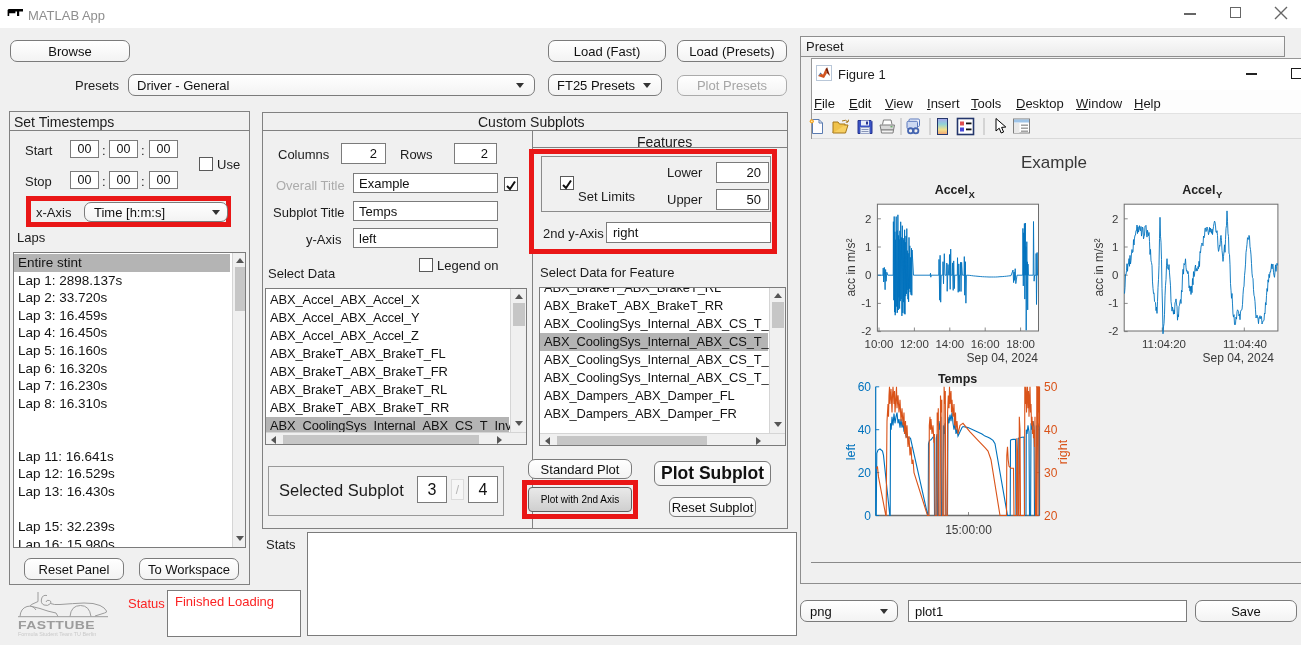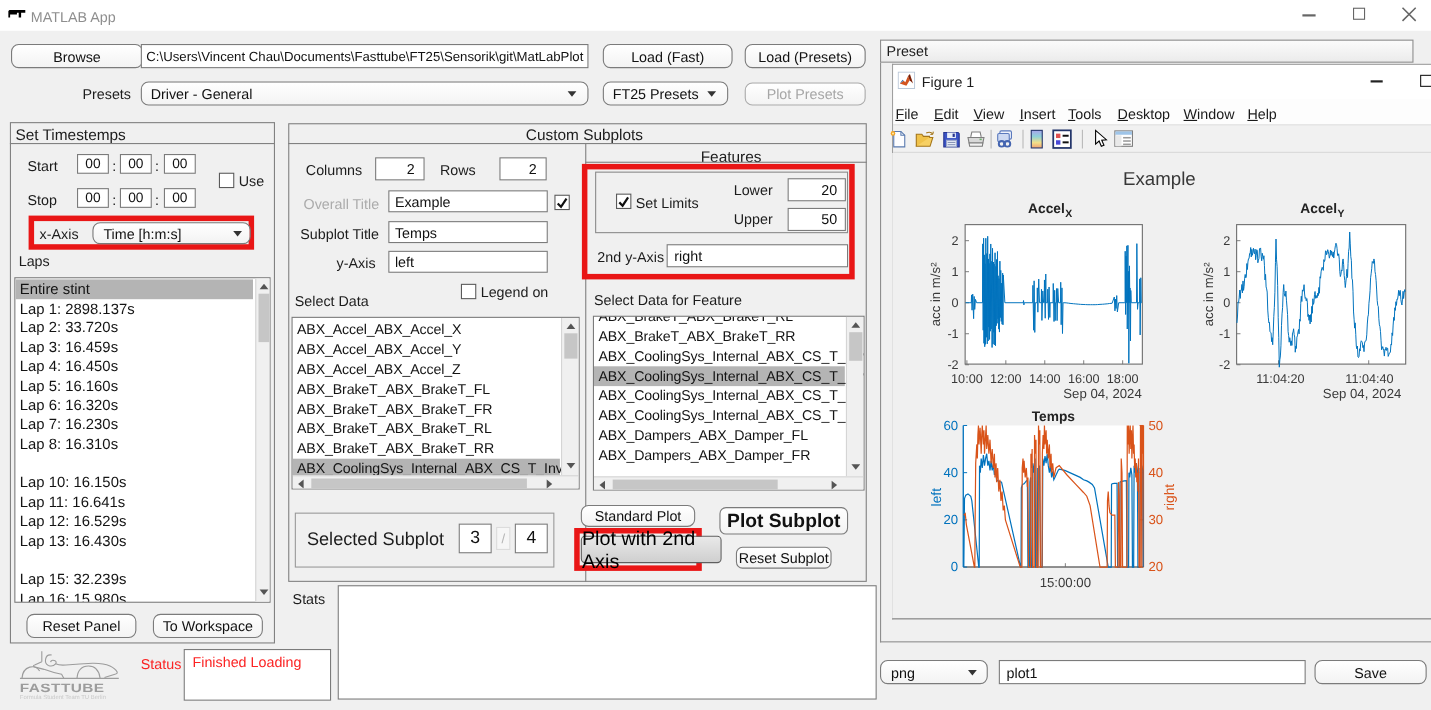--- a/index.html
+++ b/index.html
@@ -39,21 +39,20 @@
 <svg class="abs" style="left:7px;top:8px" width="18" height="10" viewBox="0 0 18 10">
 <path d="M1.6 1 L16 1 L16 3.6 L12.2 3.6 L12.2 8 L10 8 L10 3.6 L8.4 3.6 L8.4 5.2 L2.2 5.2 L2.2 8 L0.6 8 L0.6 2 Z" fill="#000"></path>
 </svg>
 <div class="lbl" style="left:28px;top:9px;color:#8e8e8e;font-size:13px">MATLAB App</div>
 <div class="abs" style="left:1184px;top:13px;width:12px;height:1.5px;background:#666"></div>
 <div class="abs" style="left:1230px;top:7px;width:11px;height:11px;border:1.4px solid #666"></div>
 <svg class="abs" style="left:1274px;top:6px" width="14" height="14" viewBox="0 0 14 14">
 <path d="M1 1 L13 13 M13 1 L1 13" stroke="#666" stroke-width="1.4"></path>
     </svg>
 <div class="btn" style="left:10px;top:40px;width:120px;height:22px">Browse</div>
-<div class="field" style="left:128px;top:40px;width:407px;height:22px;padding-left:4px;font-size:12px">C:\Users\Vincent Chau\Documents\Fasttube\FT25\Sensorik\git\MatLabPlot</div>
 <div class="btn" style="left:548px;top:40px;width:118px;height:22px">Load (Fast)</div>
 <div class="btn" style="left:677px;top:40px;width:110px;height:22px">Load (Presets)</div>
 <div class="lbl" style="left:75px;top:79px">Presets</div>
 <div class="btn" style="left:128px;top:74px;width:407px;height:22px;justify-content:flex-start;padding-left:8px">Driver - General</div>
 <div class="abs" style="left:516px;top:83px">
       <div class="tri-d"></div>
     </div>
 <div class="btn" style="left:548px;top:74px;width:114px;height:22px;justify-content:flex-start;padding-left:8px">FT25 Presets</div>
 <div class="abs" style="left:643px;top:83px">
       <div class="tri-d"></div>
@@ -86,21 +85,20 @@
 <div class="list" style="left:13px;top:252px;width:233px;height:296px">
 <div class="row sel" style="top:1.0px;height:17.6px;width:216px">Entire stint</div>
 <div class="row" style="top:18.6px;height:17.6px;width:216px">Lap 1: 2898.137s</div>
 <div class="row" style="top:36.2px;height:17.6px;width:216px">Lap 2: 33.720s</div>
 <div class="row" style="top:53.8px;height:17.6px;width:216px">Lap 3: 16.459s</div>
 <div class="row" style="top:71.4px;height:17.6px;width:216px">Lap 4: 16.450s</div>
 <div class="row" style="top:89.0px;height:17.6px;width:216px">Lap 5: 16.160s</div>
 <div class="row" style="top:106.6px;height:17.6px;width:216px">Lap 6: 16.320s</div>
 <div class="row" style="top:124.2px;height:17.6px;width:216px">Lap 7: 16.230s</div>
 <div class="row" style="top:141.8px;height:17.6px;width:216px">Lap 8: 16.310s</div>
-<div class="row" style="top:177.0px;height:17.6px;width:216px">Lap 10: 16.150s</div>
 <div class="row" style="top:194.6px;height:17.6px;width:216px">Lap 11: 16.641s</div>
 <div class="row" style="top:212.2px;height:17.6px;width:216px">Lap 12: 16.529s</div>
 <div class="row" style="top:229.8px;height:17.6px;width:216px">Lap 13: 16.430s</div>
 <div class="row" style="top:265.0px;height:17.6px;width:216px">Lap 15: 32.239s</div>
 <div class="row" style="top:282.6px;height:17.6px;width:216px">Lap 16: 15.980s</div>
 <div class="sb-v" style="left:218px;top:0;width:14px;height:294px">
         <div class="arr" style="left:3px;top:5px;border-left:4px solid transparent;border-right:4px solid transparent;border-bottom:5px solid #555"></div>
         <div class="sb-th" style="left:1.5px;top:14px;width:11px;height:44px"></div>
         <div class="arr" style="left:3px;top:283px;border-left:4px solid transparent;border-right:4px solid transparent;border-top:5px solid #555"></div>
       </div>
@@ -166,21 +164,21 @@
       </div>
 </div>
 <div class="vline" style="left:532px;top:130px;height:399px"></div>
 <div class="ptitle" style="left:637px;top:134px">Features</div>
 <div class="pline" style="left:532px;top:147px;width:256px"></div>
 <div class="redrect" style="left:529px;top:149px;width:248px;height:105px"></div>
 <div class="abs" style="left:541px;top:156px;width:230px;height:56px;border:1px solid #8b8b8b"></div>
 <div class="cb" style="left:560px;top:176px"><svg width="12" height="12" viewBox="0 0 12 12">
         <path d="M2 6 L5 9 L10 1.5" stroke="#111" stroke-width="2" fill="none"></path>
       </svg></div>
-<div class="lbl" style="left:578px;top:178px">Set Limits</div>
+<div class="lbl" style="left:578px;top:190px">Set Limits</div>
 <div class="lbl" style="left:667px;top:166px">Lower</div>
 <div class="field" style="left:716px;top:162px;width:53px;height:21px;justify-content:flex-end;padding-right:7px">20</div>
 <div class="lbl" style="left:667px;top:193px">Upper</div>
 <div class="field" style="left:716px;top:189px;width:53px;height:21px;justify-content:flex-end;padding-right:7px">50</div>
 <div class="lbl" style="left:543px;top:227px">2nd y-Axis</div>
 <div class="field" style="left:606px;top:222px;width:165px;height:21px;padding-left:6px">right</div>
 <div class="lbl" style="left:540px;top:266px">Select Data for Feature</div>
 <div class="list" style="left:539px;top:287px;width:247px;height:159px">
 <div class="row row2" style="top:-9px;height:18px;width:228px">ABX_BrakeT_ABX_BrakeT_RL</div>
 <div class="row row2" style="top:9px;height:18px;width:228px">ABX_BrakeT_ABX_BrakeT_RR</div>
@@ -201,21 +199,21 @@
         <div class="arr" style="left:216px;top:3px;border-top:4px solid transparent;border-bottom:4px solid transparent;border-left:5px solid #555"></div>
       </div>
 </div>
 <div class="abs" style="left:268px;top:466px;width:236px;height:50px;border:1px solid #999"></div>
 <div class="lbl" style="left:279px;top:482px;font-size:16.5px">Selected Subplot</div>
 <div class="field" style="left:417px;top:476px;width:30px;height:27px;justify-content:center;font-size:16px">3</div>
 <div class="abs" style="left:451px;top:479px;width:13px;height:21px;border:1px solid #dcdcdc;background:#f6f6f6;color:#b5b5b5;font-size:12px;display:flex;align-items:center;justify-content:center">/</div>
 <div class="field" style="left:468px;top:476px;width:30px;height:27px;justify-content:center;font-size:16px">4</div>
 <div class="btn" style="left:528px;top:459px;width:104px;height:20px">Standard Plot</div>
 <div class="redrect" style="left:522px;top:480px;width:116px;height:39px"></div>
-<div class="abs" style="left:528px;top:487px;width:128px;height:25px;border:1px solid #5f5f5f;border-radius:4px;background:linear-gradient(#e9e9e9,#cfcfcf);font-size:18px;display:flex;align-items:center;justify-content:center">Plot with 2nd Axis</div>
+<div class="abs" style="left:528px;top:487px;width:104px;height:25px;border:1px solid #5f5f5f;border-radius:4px;background:linear-gradient(#e9e9e9,#cfcfcf);font-size:10px;display:flex;align-items:center;justify-content:center">Plot with 2nd Axis</div>
 <div class="btn" style="left:654px;top:461px;width:117px;height:25px;font-size:17.5px;font-weight:bold;border-radius:6px">Plot Subplot</div>
 <div class="btn" style="left:669px;top:497px;width:87px;height:20px;border-radius:6px">Reset Subplot</div>
 <div class="lbl" style="left:266px;top:538px">Stats</div>
 <div class="field" style="left:307px;top:532px;width:490px;height:104px"></div>
 <div class="abs" style="left:800px;top:36px;width:485px;height:21px;border:1px solid #8e8e8e;background:linear-gradient(#fbfbfb,#ebebeb)"></div>
 <div class="lbl" style="left:806px;top:40px">Preset</div>
 <div class="abs" style="left:800px;top:57px;width:1px;height:527px;background:#8e8e8e"></div>
 <div class="abs" style="left:800px;top:583px;width:501px;height:1px;background:#8e8e8e"></div>
 <div class="abs" style="left:811px;top:58px;width:490px;height:505px;background:#f0f0f0;border:1px solid #979797;border-right:none"></div>
 <div class="abs" style="left:812px;top:59px;width:489px;height:31px;background:#fff"></div>

